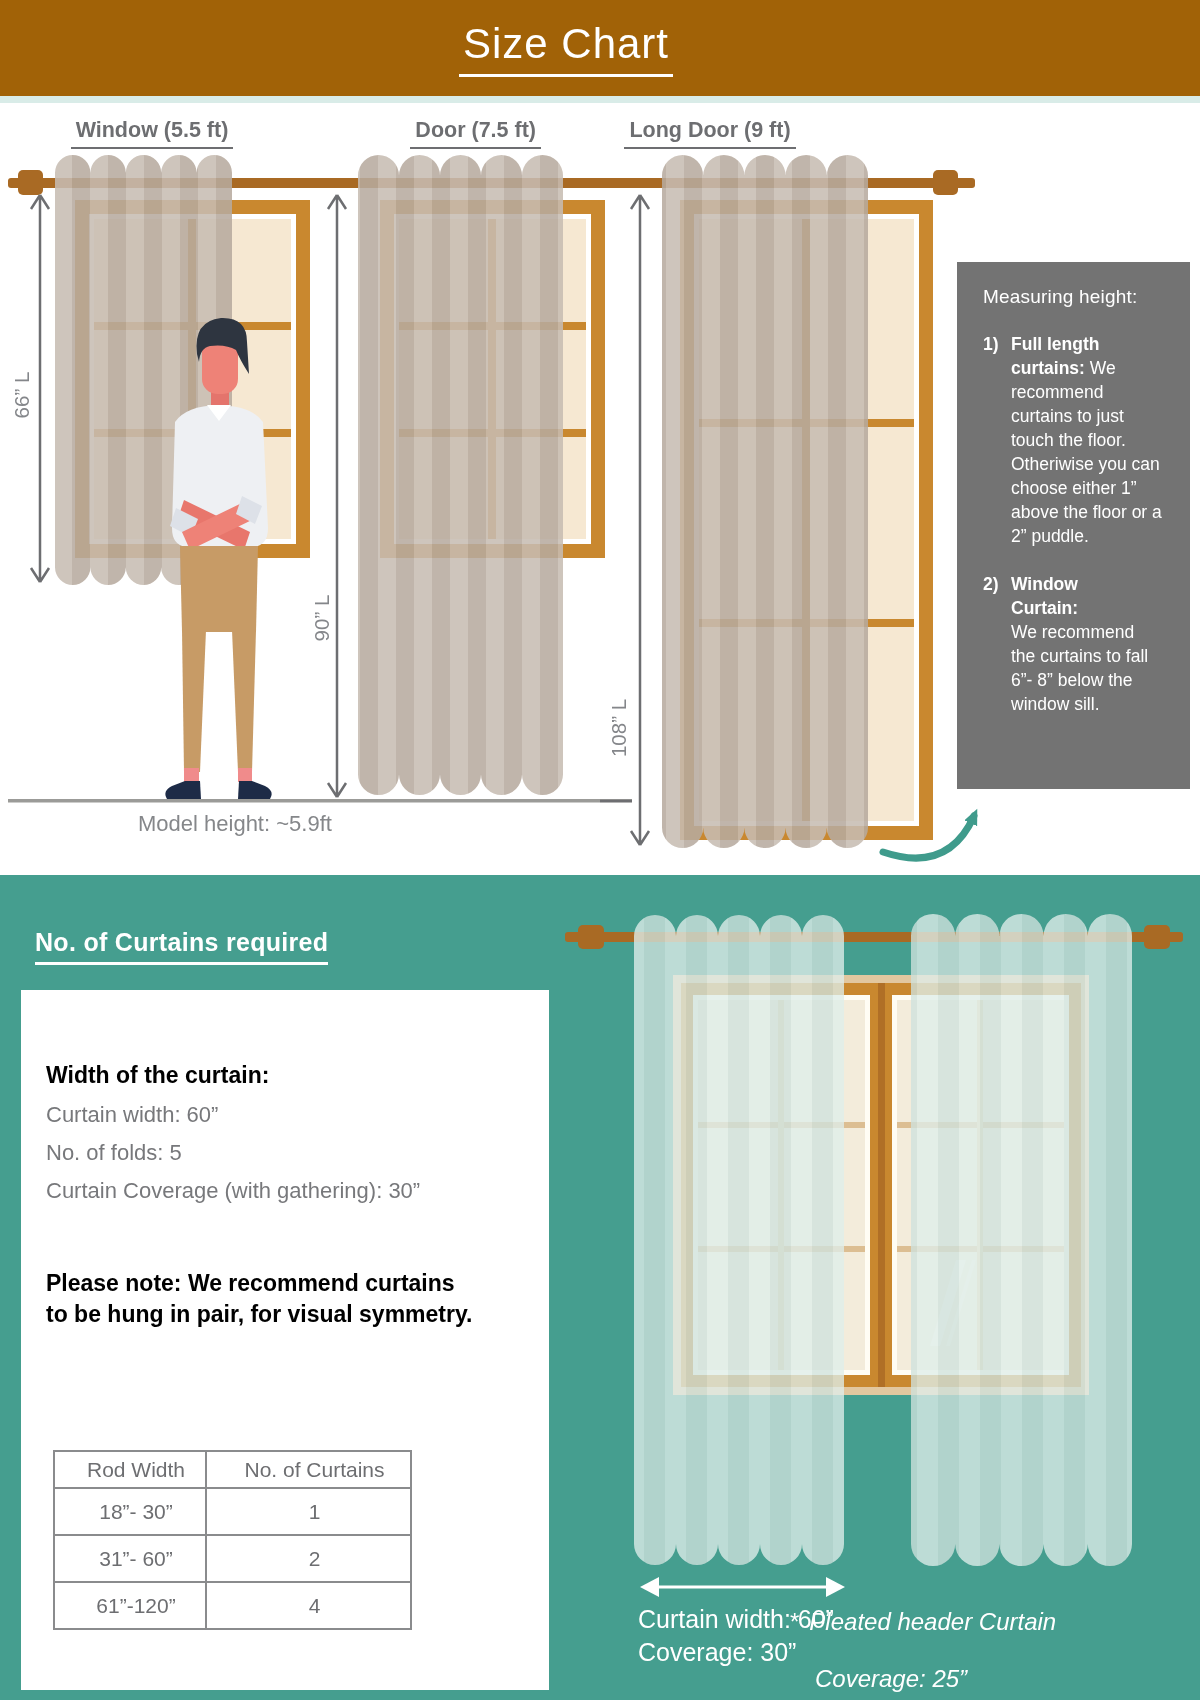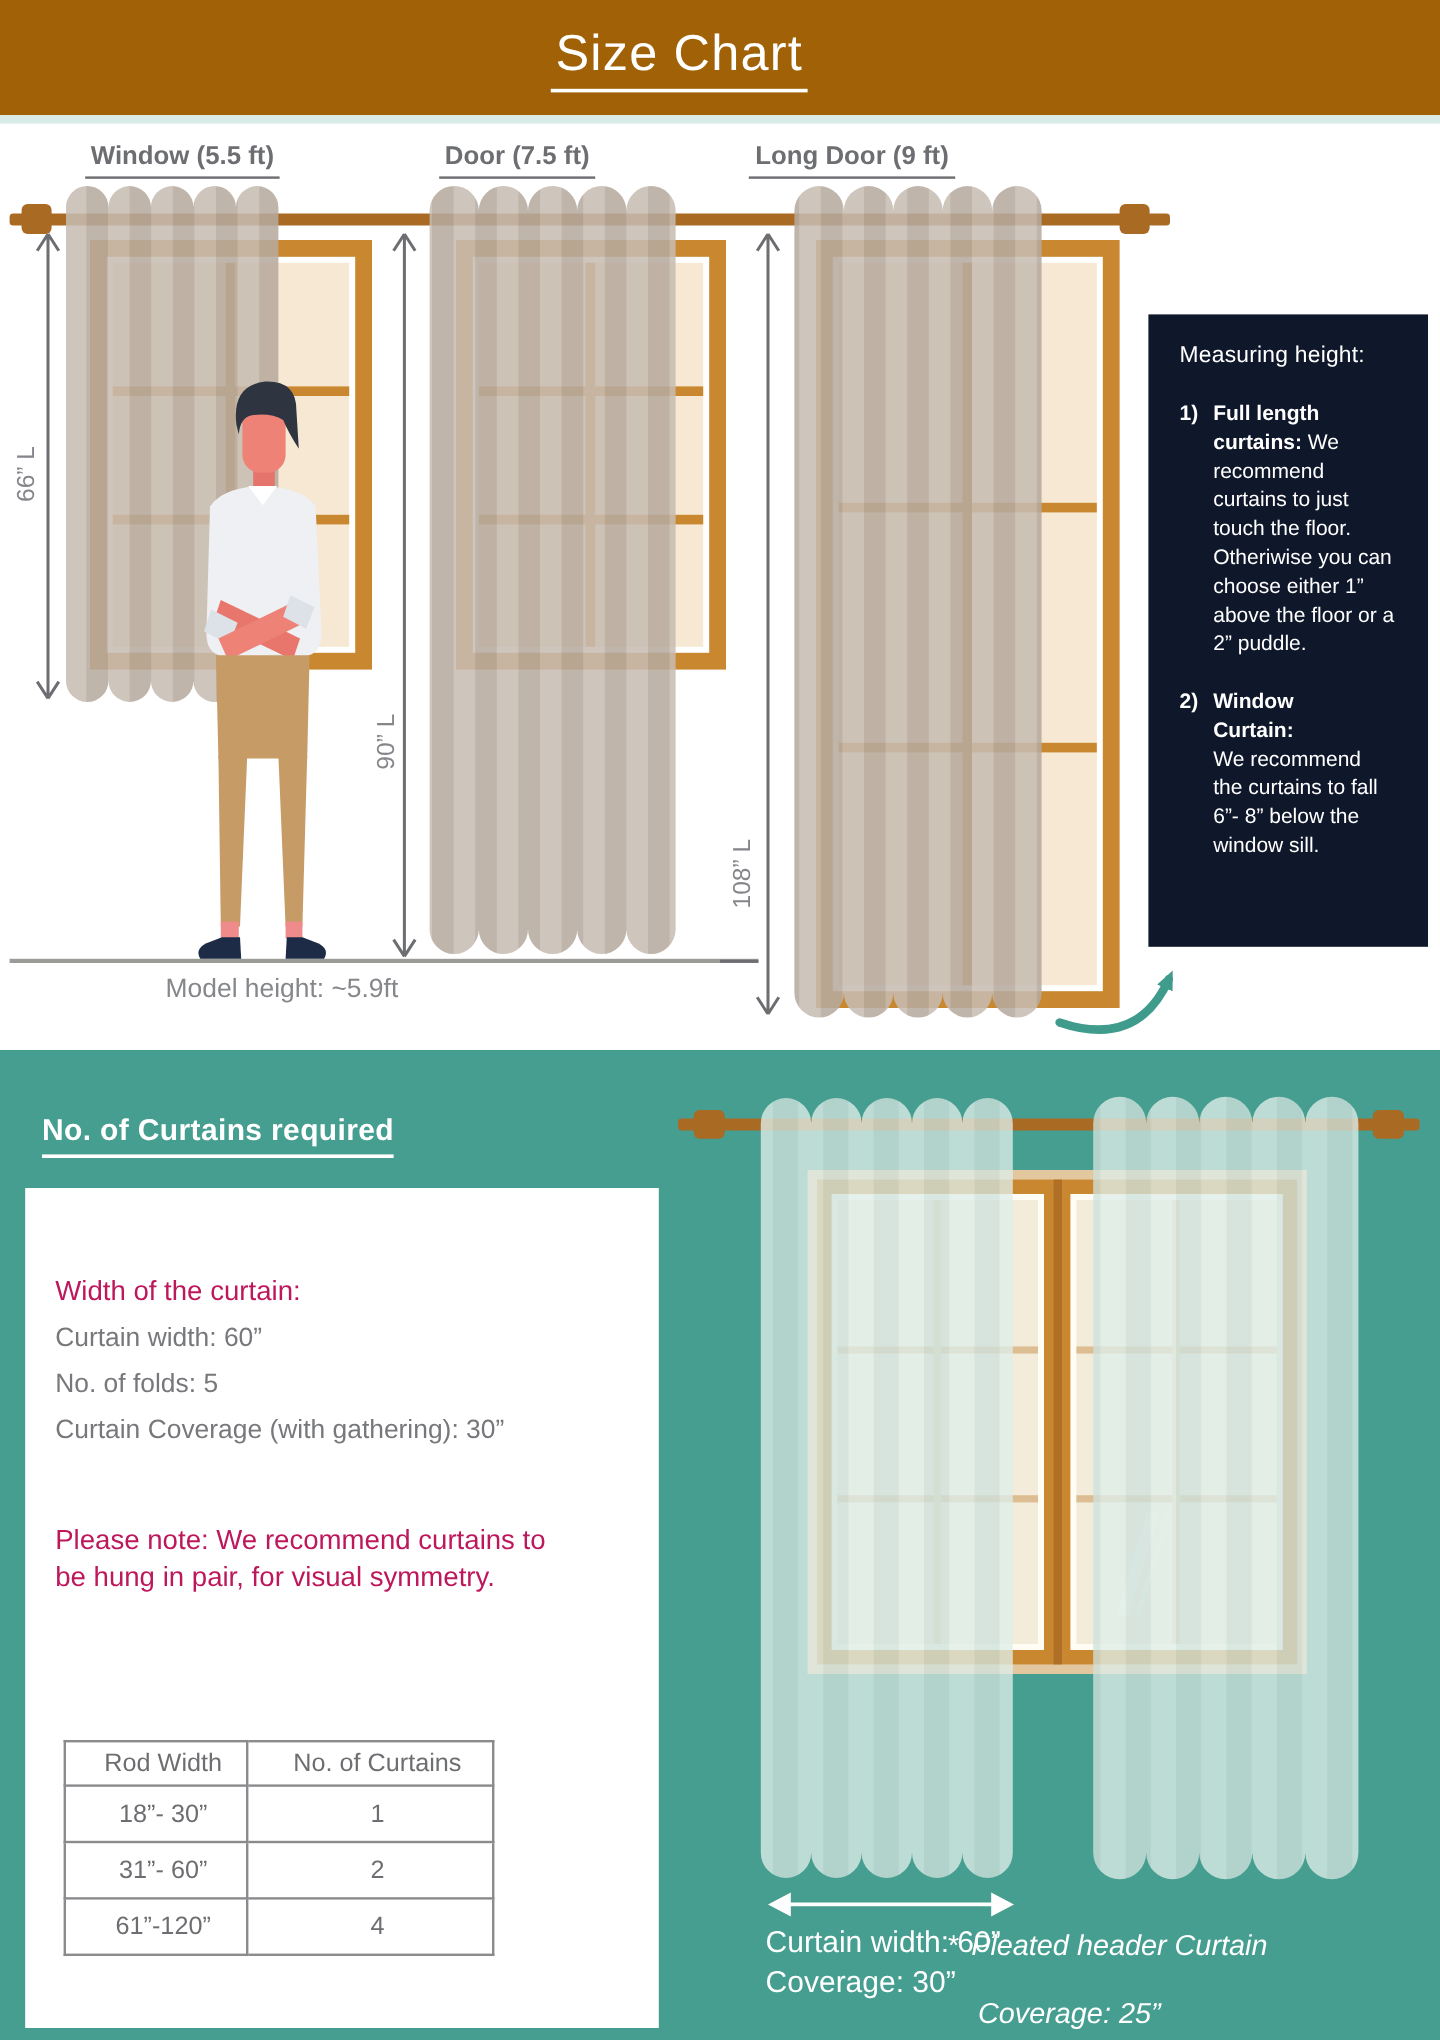--- a/index.html
+++ b/index.html
@@ -15,32 +15,32 @@
 
   
   .top-label { top:118px; width:220px; text-align:center; font-size:21.5px; font-weight:bold; color:#6d6e71; }
   .top-label span { display:inline-block; border-bottom:2.5px solid #6d6e71; padding:0 5px 4px 5px; }
 
   .vlabel { color:#84868a; font-size:20.5px; white-space:nowrap; transform:rotate(-90deg); width:70px; text-align:center; }
 
   #model-caption { left:138px; top:811px; font-size:22px; color:#85878a; }
 
   
-  #measure-box { left:957px; top:262px; width:233px; height:527px; background:#0f172a; color:#ffffff; padding:24px 28px 0 26px; }
+  #measure-box { left:957px; top:262px; width:233px; height:527px; background:#737373; color:#ffffff; padding:24px 28px 0 26px; }
   #measure-box .mtitle { font-size:19px; margin-bottom:24px; letter-spacing:0.2px; }
   #measure-box .mitem { position:relative; padding-left:28px; font-size:17.5px; line-height:24px; margin-bottom:24px; }
   #measure-box .mnum { position:absolute; left:0; top:0; font-weight:bold; }
   #measure-box b { font-weight:bold; }
 
   
   #sec2 { left:0; top:875px; width:1200px; height:825px; background:#459e8f; }
   #sec2-heading { left:35px; top:928px; }
   #sec2-heading span { display:inline-block; color:#ffffff; font-size:25px; font-weight:bold; border-bottom:3px solid #ffffff; padding-bottom:5px; letter-spacing:0.3px; }
   #panel { left:21px; top:990px; width:528px; height:700px; background:#ffffff; }
-  .gray-bold { color:#be185d; font-weight:normal; font-size:23px; }
+  .gray-bold { color:#000000; font-weight:bold; font-size:23px; }
   .gray-line { color:#77787b; font-size:22px; }
   #note { left:46px; top:1268px; width:430px; line-height:31px; }
   #dec-table { left:53px; top:1450px; border-collapse:collapse; }
   #dec-table th, #dec-table td { border:2px solid #8a8b8d; color:#6d6e71; font-size:21px; text-align:center; font-weight:normal;padding-left:12px; }
   #dec-table th { width:152px; height:37px; }
   #dec-table th + th { width:205px; }
   #dec-table td { height:47px;margin-top:40px; }
 
   .wcap { color:#ffffff; font-size:25px; }
   .wcap-i { color:#ffffff; font-size:24px; font-style:italic; }
@@ -50,21 +50,21 @@
 <body>
 
 <div id="page">
 
   <div class="abs" id="hdr">
     <div class="title-wrap"><span class="title">Size Chart</span></div>
   </div>
   <div class="abs" id="mintstrip"></div>
 
   <div class="abs top-label" style="left:42px;"><span>Window (5.5 ft)</span></div>
-  <div class="abs top-label" style="left:321px;"><span>Door (7.5 ft)</span></div>
+  <div class="abs top-label" style="left:321px;text-align:right;"><span>Door (7.5 ft)</span></div>
   <div class="abs top-label" style="left:600px;"><span>Long Door (9 ft)</span></div>
 
   <svg class="abs" style="left:0; top:100px;" width="1200" height="775" viewBox="0 0 1200 775">
     <defs>
       <pattern id="taupeStripes" width="36" height="40" patternUnits="userSpaceOnUse">
         <rect width="36" height="40" fill="#c7bcb2"></rect>
         <rect width="18" height="40" fill="#b7aa9e"></rect>
       </pattern>
       <marker id="tealHead" markerWidth="22" markerHeight="22" refX="8" refY="7" orient="auto" markerUnits="userSpaceOnUse">
         <path d="M0,0 L16,7 L0,14 Z" fill="#3f9b8c"></path>

